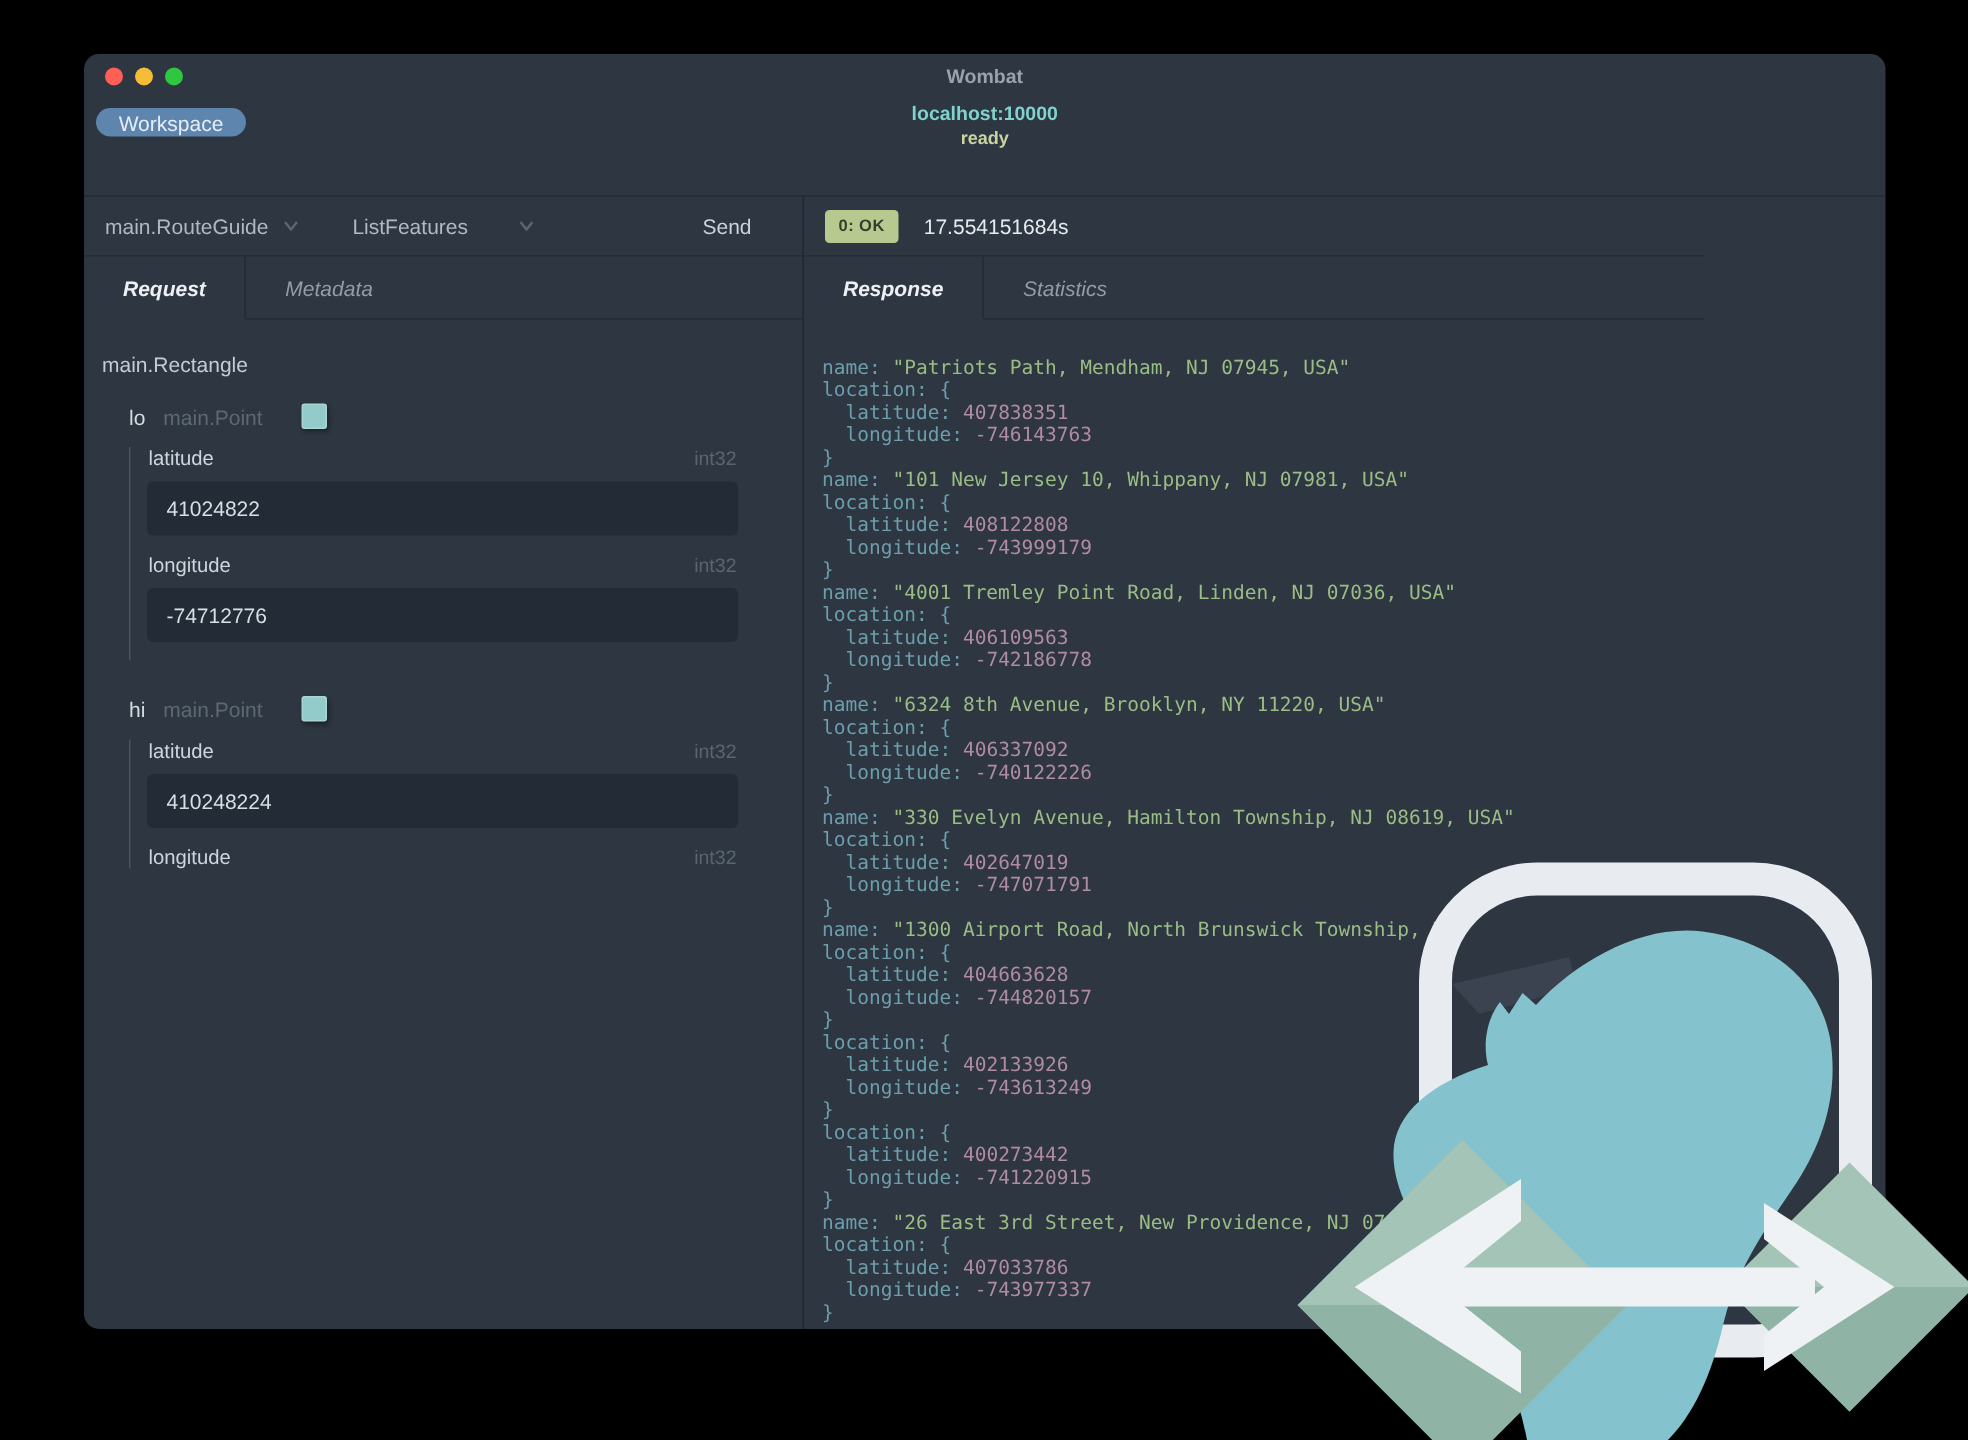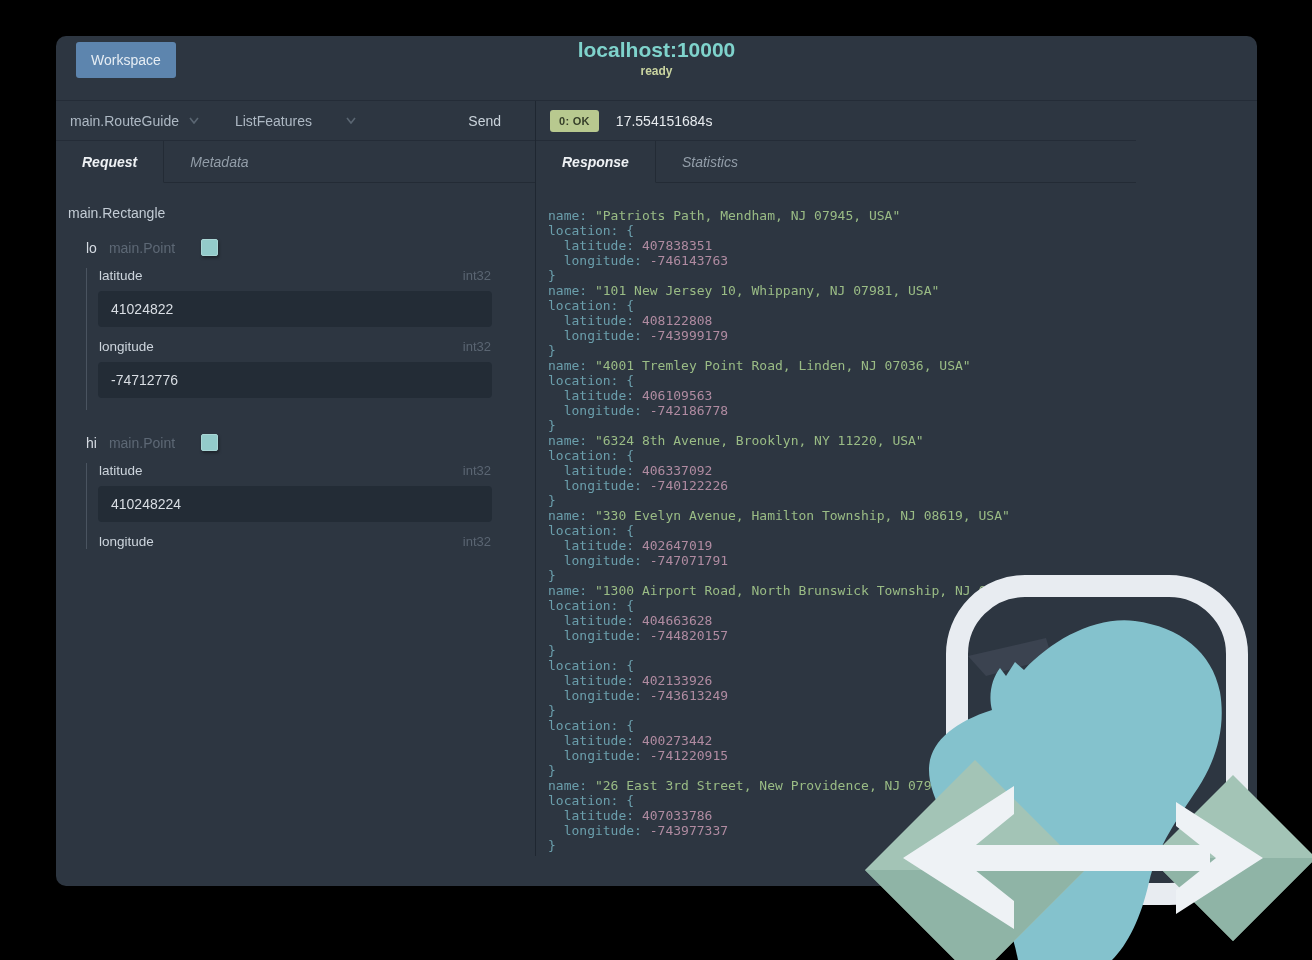--- a/index.html
+++ b/index.html
@@ -10,25 +10,25 @@
             background:#2d3641; border-radius:10px; overflow:hidden;
             box-shadow:0 25px 70px rgba(0,0,0,.65); }
 
   
   .titlebar { position:relative; height:30px; }
   .traffic { position:absolute; top:9px; left:14px; display:flex; gap:8px; }
   .light { width:12px; height:12px; border-radius:50%; }
   .light.red { background:#ff5f57; } .light.yellow { background:#f5bd37; } .light.green { background:#30c740; }
   .win-title { text-align:center; line-height:30px; font-size:13px; font-weight:bold; color:#99a3ae; }
   .header-row { position:relative; height:65px; border-bottom:1px solid #242c37; }
-  .btn-workspace { position:absolute; left:20px; top:6px; width:100px; height:36px;
-                   background:#5d85ae; color:#e6edf4; font-size:14px; border:none; border-radius:3px;
+  .btn-workspace { position:absolute; left:8px; top:6px; width:100px; height:19px;
+                   background:#5d85ae; color:#e6edf4; font-size:14px; border:none; border-radius:13px;
                    font-family:inherit; }
   .server-info { position:absolute; left:0; right:0; top:2px; text-align:center; }
-  .server-addr { font-size:21px; font-weight:bold; color:#7fd3cc; }
+  .server-addr { font-size:13px; font-weight:bold; color:#7fd3cc; }
   .server-state { font-size:12px; color:#c9d4a0; margin-top:2px; font-weight:bold; }
 
   
   .main { display:flex; height:755px; }
   .pane-left { width:480px; border-right:1px solid #1f2731; display:flex; flex-direction:column; }
   .pane-right { width:600px; display:flex; flex-direction:column; }
 
   .toolbar { height:40px; display:flex; align-items:center; border-bottom:1px solid #242c37;
              padding:0 14px; font-size:14px; color:#aeb9c4; flex:none; }
   .dd { display:flex; align-items:center; gap:10px; cursor:pointer; }
@@ -73,20 +73,28 @@
 
   
   .logo { position:absolute; left:860px; top:555px; width:452px; height:405px; pointer-events:none; }
 </style>
 </head>
 <body>
 
 <div class="page">
   <div class="window">
 
+    <div class="titlebar">
+      <div class="traffic">
+        <span class="light red"></span>
+        <span class="light yellow"></span>
+        <span class="light green"></span>
+      </div>
+      <div class="win-title">Wombat</div>
+    </div>
 
     <div class="header-row">
       <button class="btn-workspace">Workspace</button>
       <div class="server-info">
         <div class="server-addr">localhost:10000</div>
         <div class="server-state">ready</div>
       </div>
     </div>
 
     <div class="main">

